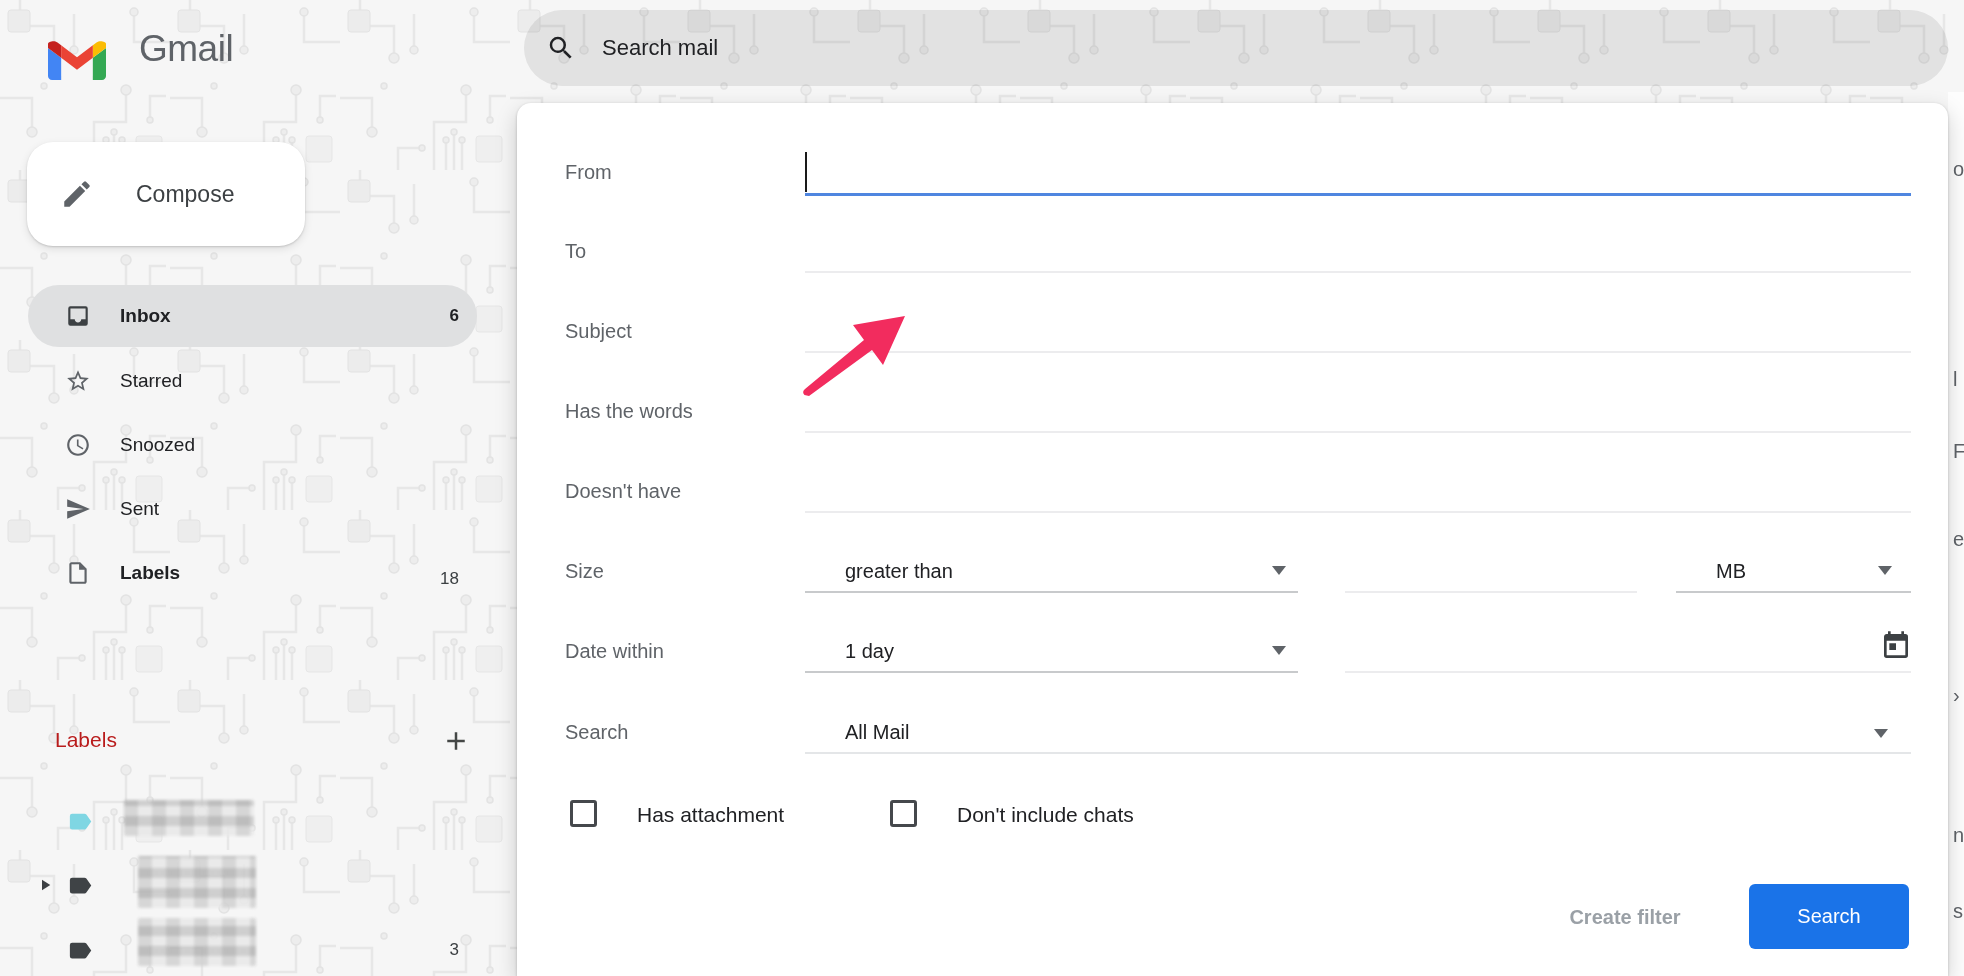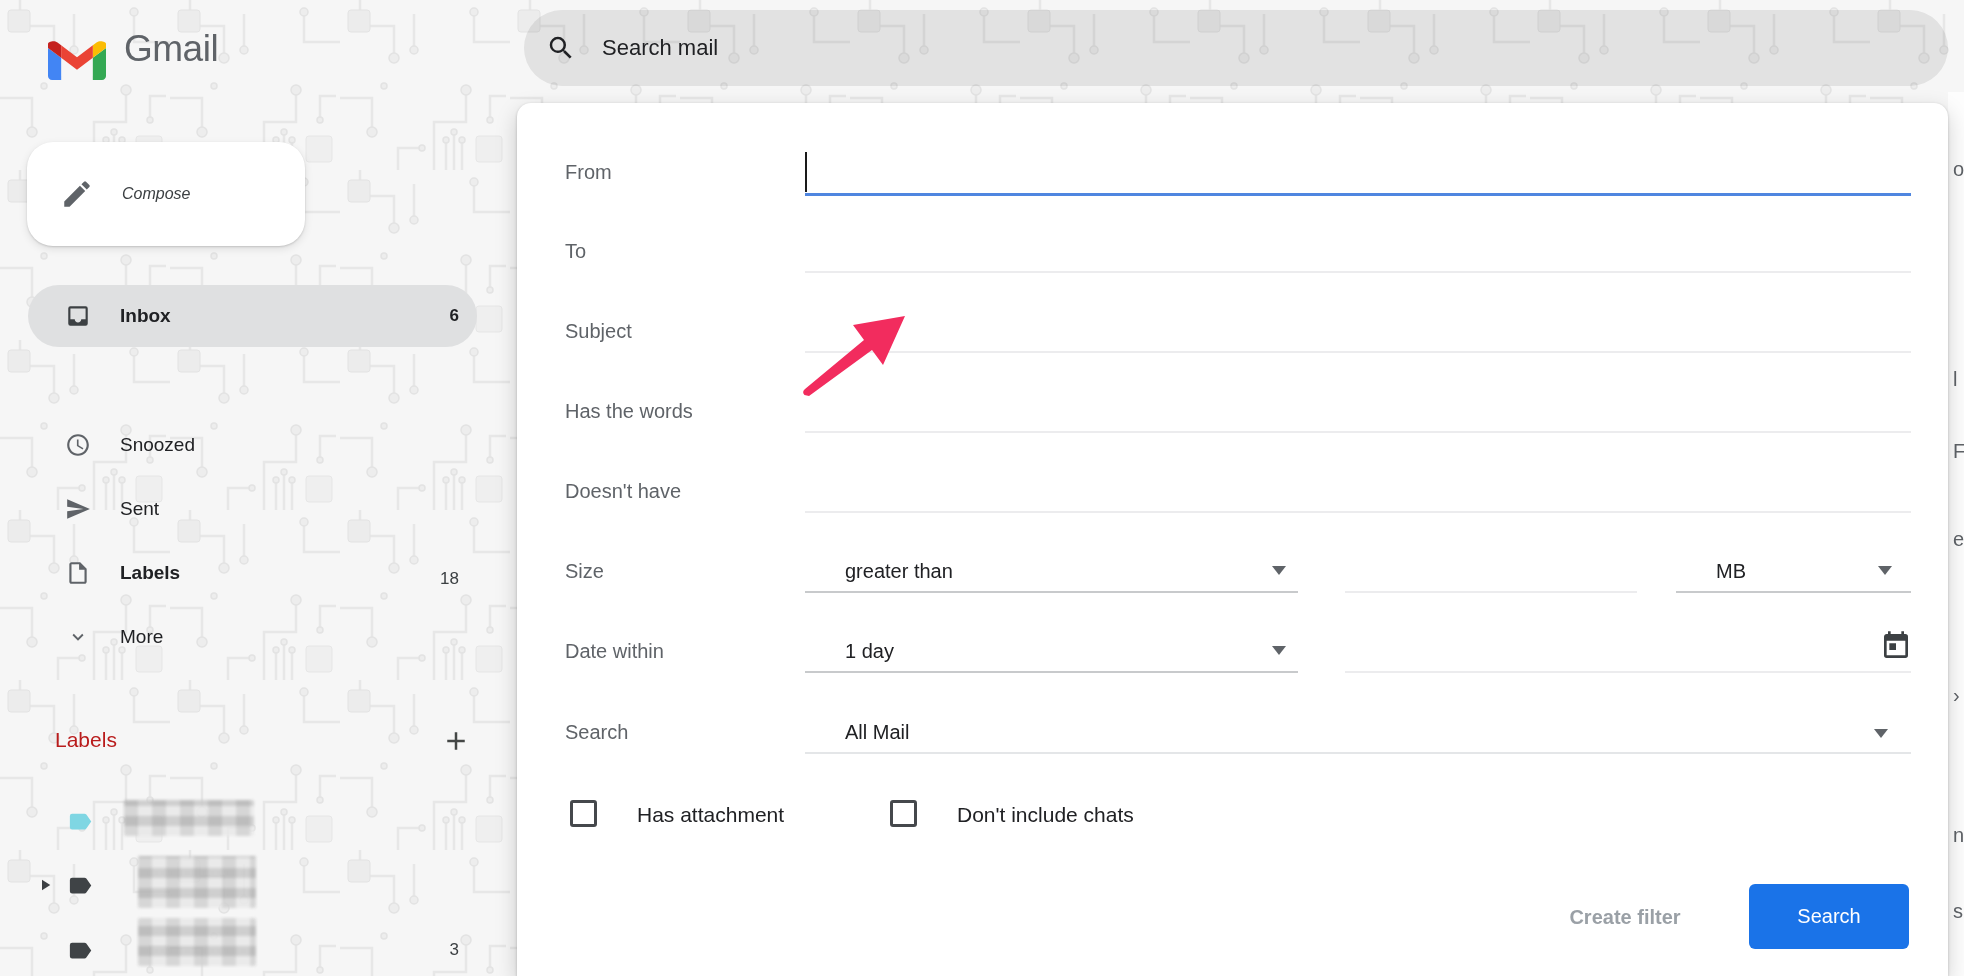--- a/index.html
+++ b/index.html
@@ -13,28 +13,28 @@
   
   .searchbar{
     left:524px;top:10px;width:1424px;height:76px;border-radius:38px;
     background:rgba(60,64,67,0.11);
     display:flex;align-items:center;
   }
   .searchbar .mag{margin-left:22px;width:30px;height:30px;flex:0 0 auto;}
   .searchbar .ph{margin-left:26px;font-size:22px;color:#202124;}
   
   .logo-m{left:48px;top:36px;width:58px;height:45px;}
-  .wordmark{left:124px;top:28px;font-size:37px;color:#5f6368;letter-spacing:-0.5px;}
+  .wordmark{left:139px;top:28px;font-size:37px;color:#5f6368;letter-spacing:-0.5px;}
   .compose{
     left:27px;top:142px;width:278px;height:104px;border-radius:26px;background:#fff;
     box-shadow:0 1px 2px rgba(0,0,0,.15),0 3px 8px rgba(0,0,0,.10);
     display:flex;align-items:center;cursor:pointer;
   }
   .compose svg{margin-left:33px;width:34px;height:34px;}
-  .compose span{margin-left:28px;font-size:16px;font-weight:500;color:#3c4043;font-style:italic;}
+  .compose span{margin-left:42px;font-size:23px;font-weight:500;color:#3c4043;}
   .navrow{
     left:28px;width:449px;height:62px;border-radius:31px;
     display:flex;align-items:center;font-size:19px;color:#202124;cursor:pointer;
   }
   .navrow.sel{background:#dfe0e1;font-weight:700;}
   .navrow .ic{width:26px;height:26px;margin-left:37px;flex:0 0 auto;}
   .navrow .lbl{margin-left:29px;flex:1 1 auto;}
   .navrow .cnt{margin-right:18px;font-size:17px;color:#3c4043;}
   .navrow.sel .cnt{font-weight:700;color:#202124;}
   .labels-header{left:55px;top:728px;width:420px;display:flex;align-items:center;}
@@ -158,20 +158,27 @@
   </div>
 
   <div class="abs navrow sel" style="top:285px;">
     <svg class="ic" viewBox="0 0 24 24">
       <path fill="#3c4043" d="M19 3H5a2 2 0 0 0-2 2v14a2 2 0 0 0 2 2h14a2 2 0 0 0 2-2V5a2 2 0 0 0-2-2zm0 12h-4c0 1.66-1.35 3-3 3s-3-1.34-3-3H5V5h14v10z"></path>
     </svg>
     <span class="lbl">Inbox</span>
     <span class="cnt">6</span>
   </div>
 
+  <div class="abs navrow" style="top:350px;">
+    <svg class="ic" viewBox="0 0 24 24">
+      <path fill="#5f6368" d="M22 9.24l-7.19-.62L12 2 9.19 8.63 2 9.24l5.46 4.73L5.82 21 12 17.27 18.18 21l-1.63-7.03L22 9.24zM12 15.4l-3.76 2.27 1-4.28-3.32-2.88 4.38-.38L12 6.1l1.71 4.04 4.38.38-3.32 2.88 1 4.28L12 15.4z"></path>
+    </svg>
+    <span class="lbl">Starred</span>
+    <span class="cnt"></span>
+  </div>
 
   <div class="abs navrow" style="top:414px;">
     <svg class="ic" viewBox="0 0 24 24">
       <path fill="#5f6368" d="M11.99 2C6.47 2 2 6.48 2 12s4.47 10 9.99 10C17.52 22 22 17.52 22 12S17.52 2 11.99 2zM12 20c-4.42 0-8-3.58-8-8s3.58-8 8-8 8 3.58 8 8-3.58 8-8 8zm.5-13H11v6l5.25 3.15.75-1.23-4.5-2.67z"></path>
     </svg>
     <span class="lbl">Snoozed</span>
     <span class="cnt"></span>
   </div>
 
   <div class="abs navrow" style="top:478px;">
@@ -183,27 +190,20 @@
   </div>
 
   <div class="abs navrow" style="top:542px;font-weight:700;">
     <svg class="ic" viewBox="0 0 24 24">
       <path fill="#5f6368" d="M14 2H6c-1.1 0-1.99.9-1.99 2L4 20c0 1.1.89 2 1.99 2H18c1.1 0 2-.9 2-2V8l-6-6zM6 20V4h7v5h5v11H6z"></path>
     </svg>
     <span class="lbl">Labels</span>
     <span class="cnt" style="font-weight:400;margin-top:11px;">18</span>
   </div>
 
-  <div class="abs navrow" style="top:606px;">
-    <svg class="ic" style="width:22px;height:22px;margin-left:39px;" viewBox="0 0 24 24">
-      <path fill="#5f6368" d="M7.41 8.59 12 13.17l4.59-4.58L18 10l-6 6-6-6 1.41-1.41z"></path>
-    </svg>
-    <span class="lbl" style="margin-left:31px;">More</span>
-    <span class="cnt"></span>
-  </div>
 
   <div class="abs labels-header">
     <span class="t">Labels</span>
     <svg class="plus" viewBox="0 0 24 24">
       <path fill="#444746" d="M19 13h-6v6h-2v-6H5v-2h6V5h2v6h6v2z"></path>
     </svg>
   </div>
 
   <div class="abs labrow" style="top:792px;">
     <span style="width:26px;"></span>

